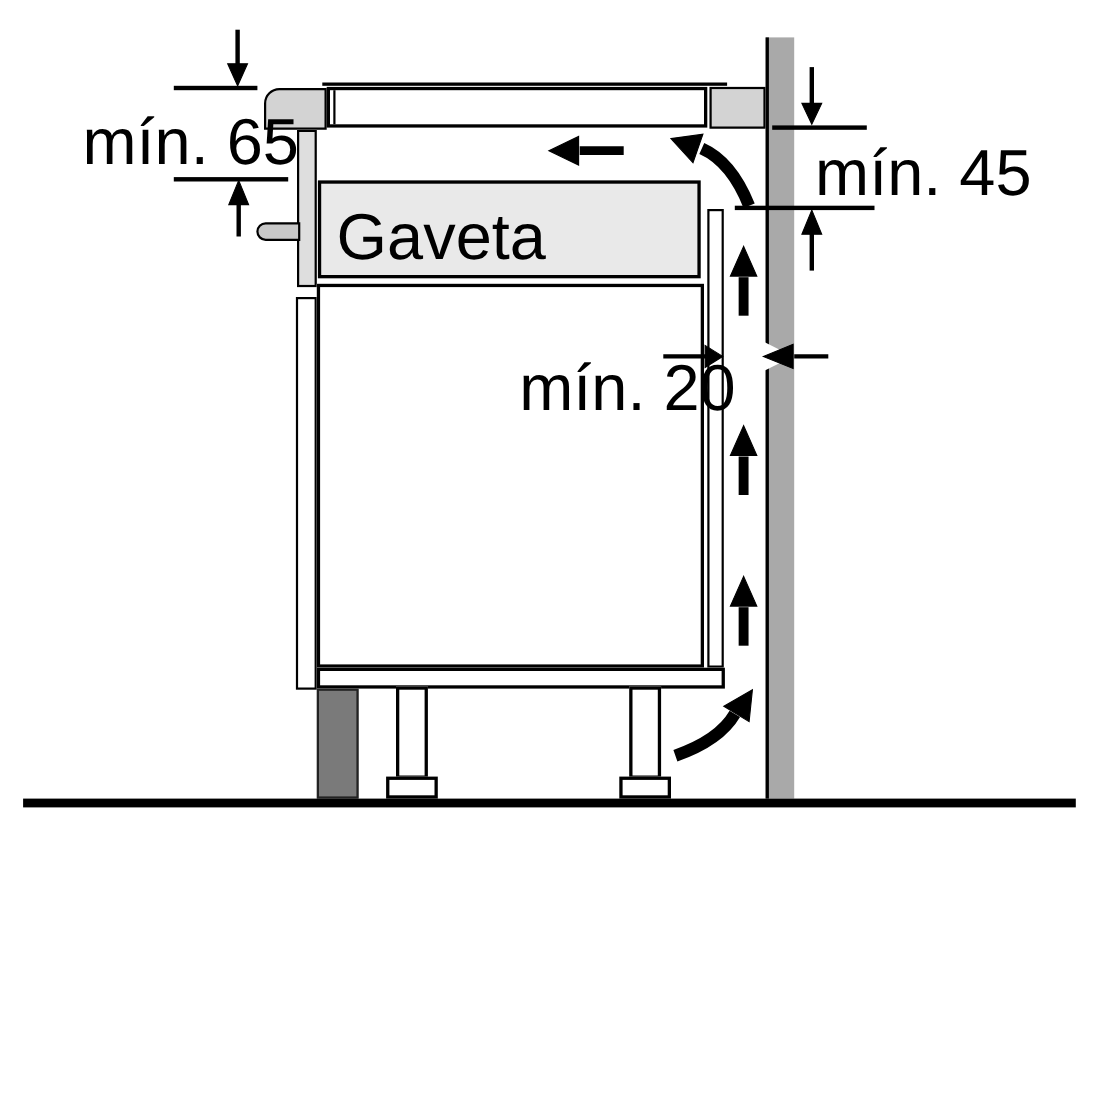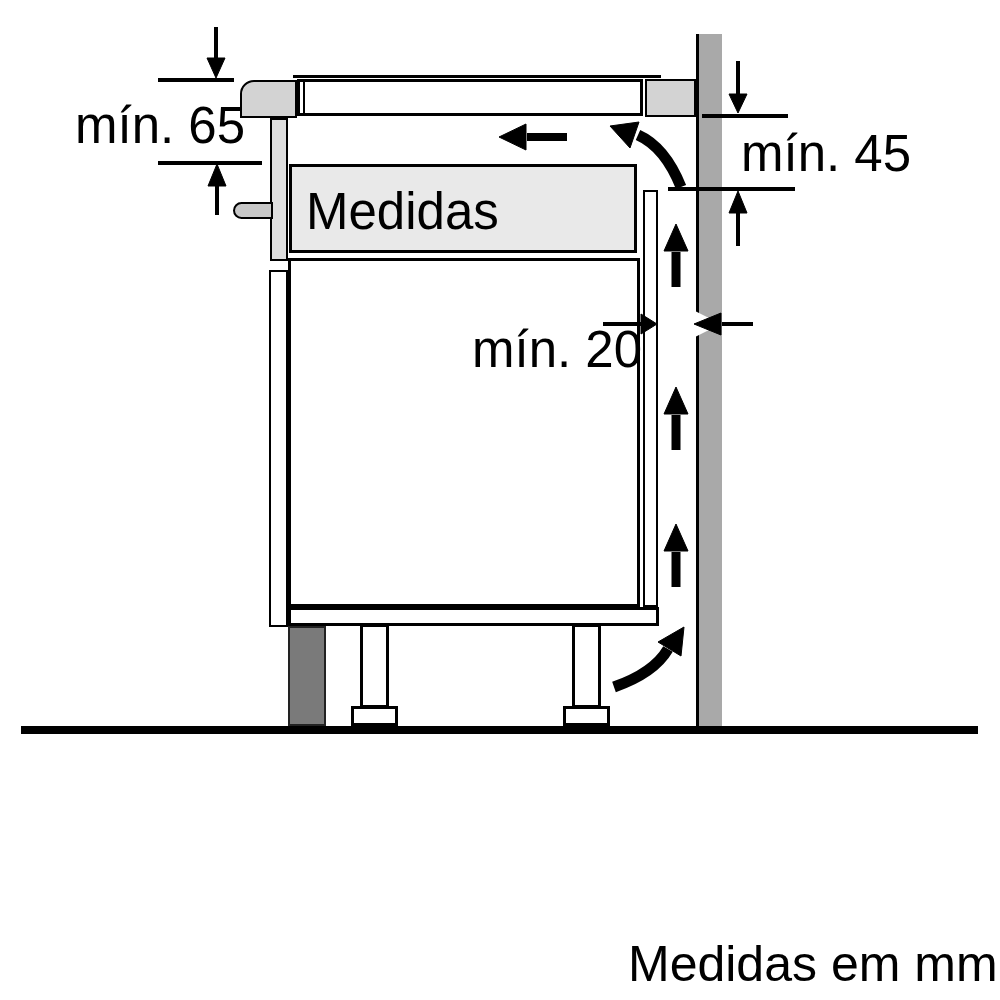--- a/index.html
+++ b/index.html
@@ -4,21 +4,21 @@
 <style>
   html,body{margin:0;padding:0;background:#fff;}
   #canvas{
     position:relative;width:1000px;height:1000px;background:#fff;overflow:hidden;
     font-family:"Liberation Sans", sans-serif;color:#000;
   }
   .abs{position:absolute;box-sizing:border-box;}
   .outl3{border:3px solid #000;background:#fff;}
   .outl2{border:2px solid #000;background:#fff;}
   .dimline{background:#000;height:4px;}
-  .label{position:absolute;font-size:51px;line-height:1.05;white-space:nowrap;color:#000;}
+  .label{position:absolute;font-size:59px;line-height:1.05;white-space:nowrap;color:#000;}
   svg.overlay{position:absolute;left:0;top:0;width:1000px;height:1000px;}
   svg .ink{stroke:#000;fill:#000;}
   svg .stroke-only{stroke:#000;fill:none;}
 </style>
 </head>
 <body>
 
 <div id="canvas">
 
   <div class="abs" style="left:696px;top:34px;width:26px;height:692px;background:#a9a9a9;border-left:3px solid #000;"></div>
@@ -47,22 +47,21 @@
   <div class="abs" style="left:21px;top:726px;width:957px;height:8px;background:#000;"></div>
 
   <div class="abs dimline" style="left:158px;top:78px;width:76px;"></div>
   <div class="abs dimline" style="left:158px;top:161px;width:104px;"></div>
   <div class="abs dimline" style="left:702px;top:114px;width:86px;"></div>
   <div class="abs dimline" style="left:668px;top:187px;width:127px;"></div>
 
   <div class="label" style="left:75px;top:99px;">mín. 65</div>
   <div class="label" style="left:741px;top:127px;">mín. 45</div>
   <div class="label" style="left:472px;top:323px;">mín. 20</div>
-  <div class="label" style="left:306px;top:185px;">Medidas</div>
-  <div class="label" style="left:628px;top:938px;font-size:50px;">Medidas em mm</div>
+  <div class="label" style="left:306px;top:185px;">Gaveta</div>
 
   <svg class="overlay" viewBox="0 0 1000 1000">
 
     <g>
       <line class="ink" x1="216" y1="27" x2="216" y2="61" stroke-width="4"></line>
       <polygon class="ink" points="216,78 207,58 225,58"></polygon>
     </g>
     <g>
       <line class="ink" x1="217" y1="215" x2="217" y2="184" stroke-width="4"></line>
       <polygon class="ink" points="217,164 208,186 226,186"></polygon>

